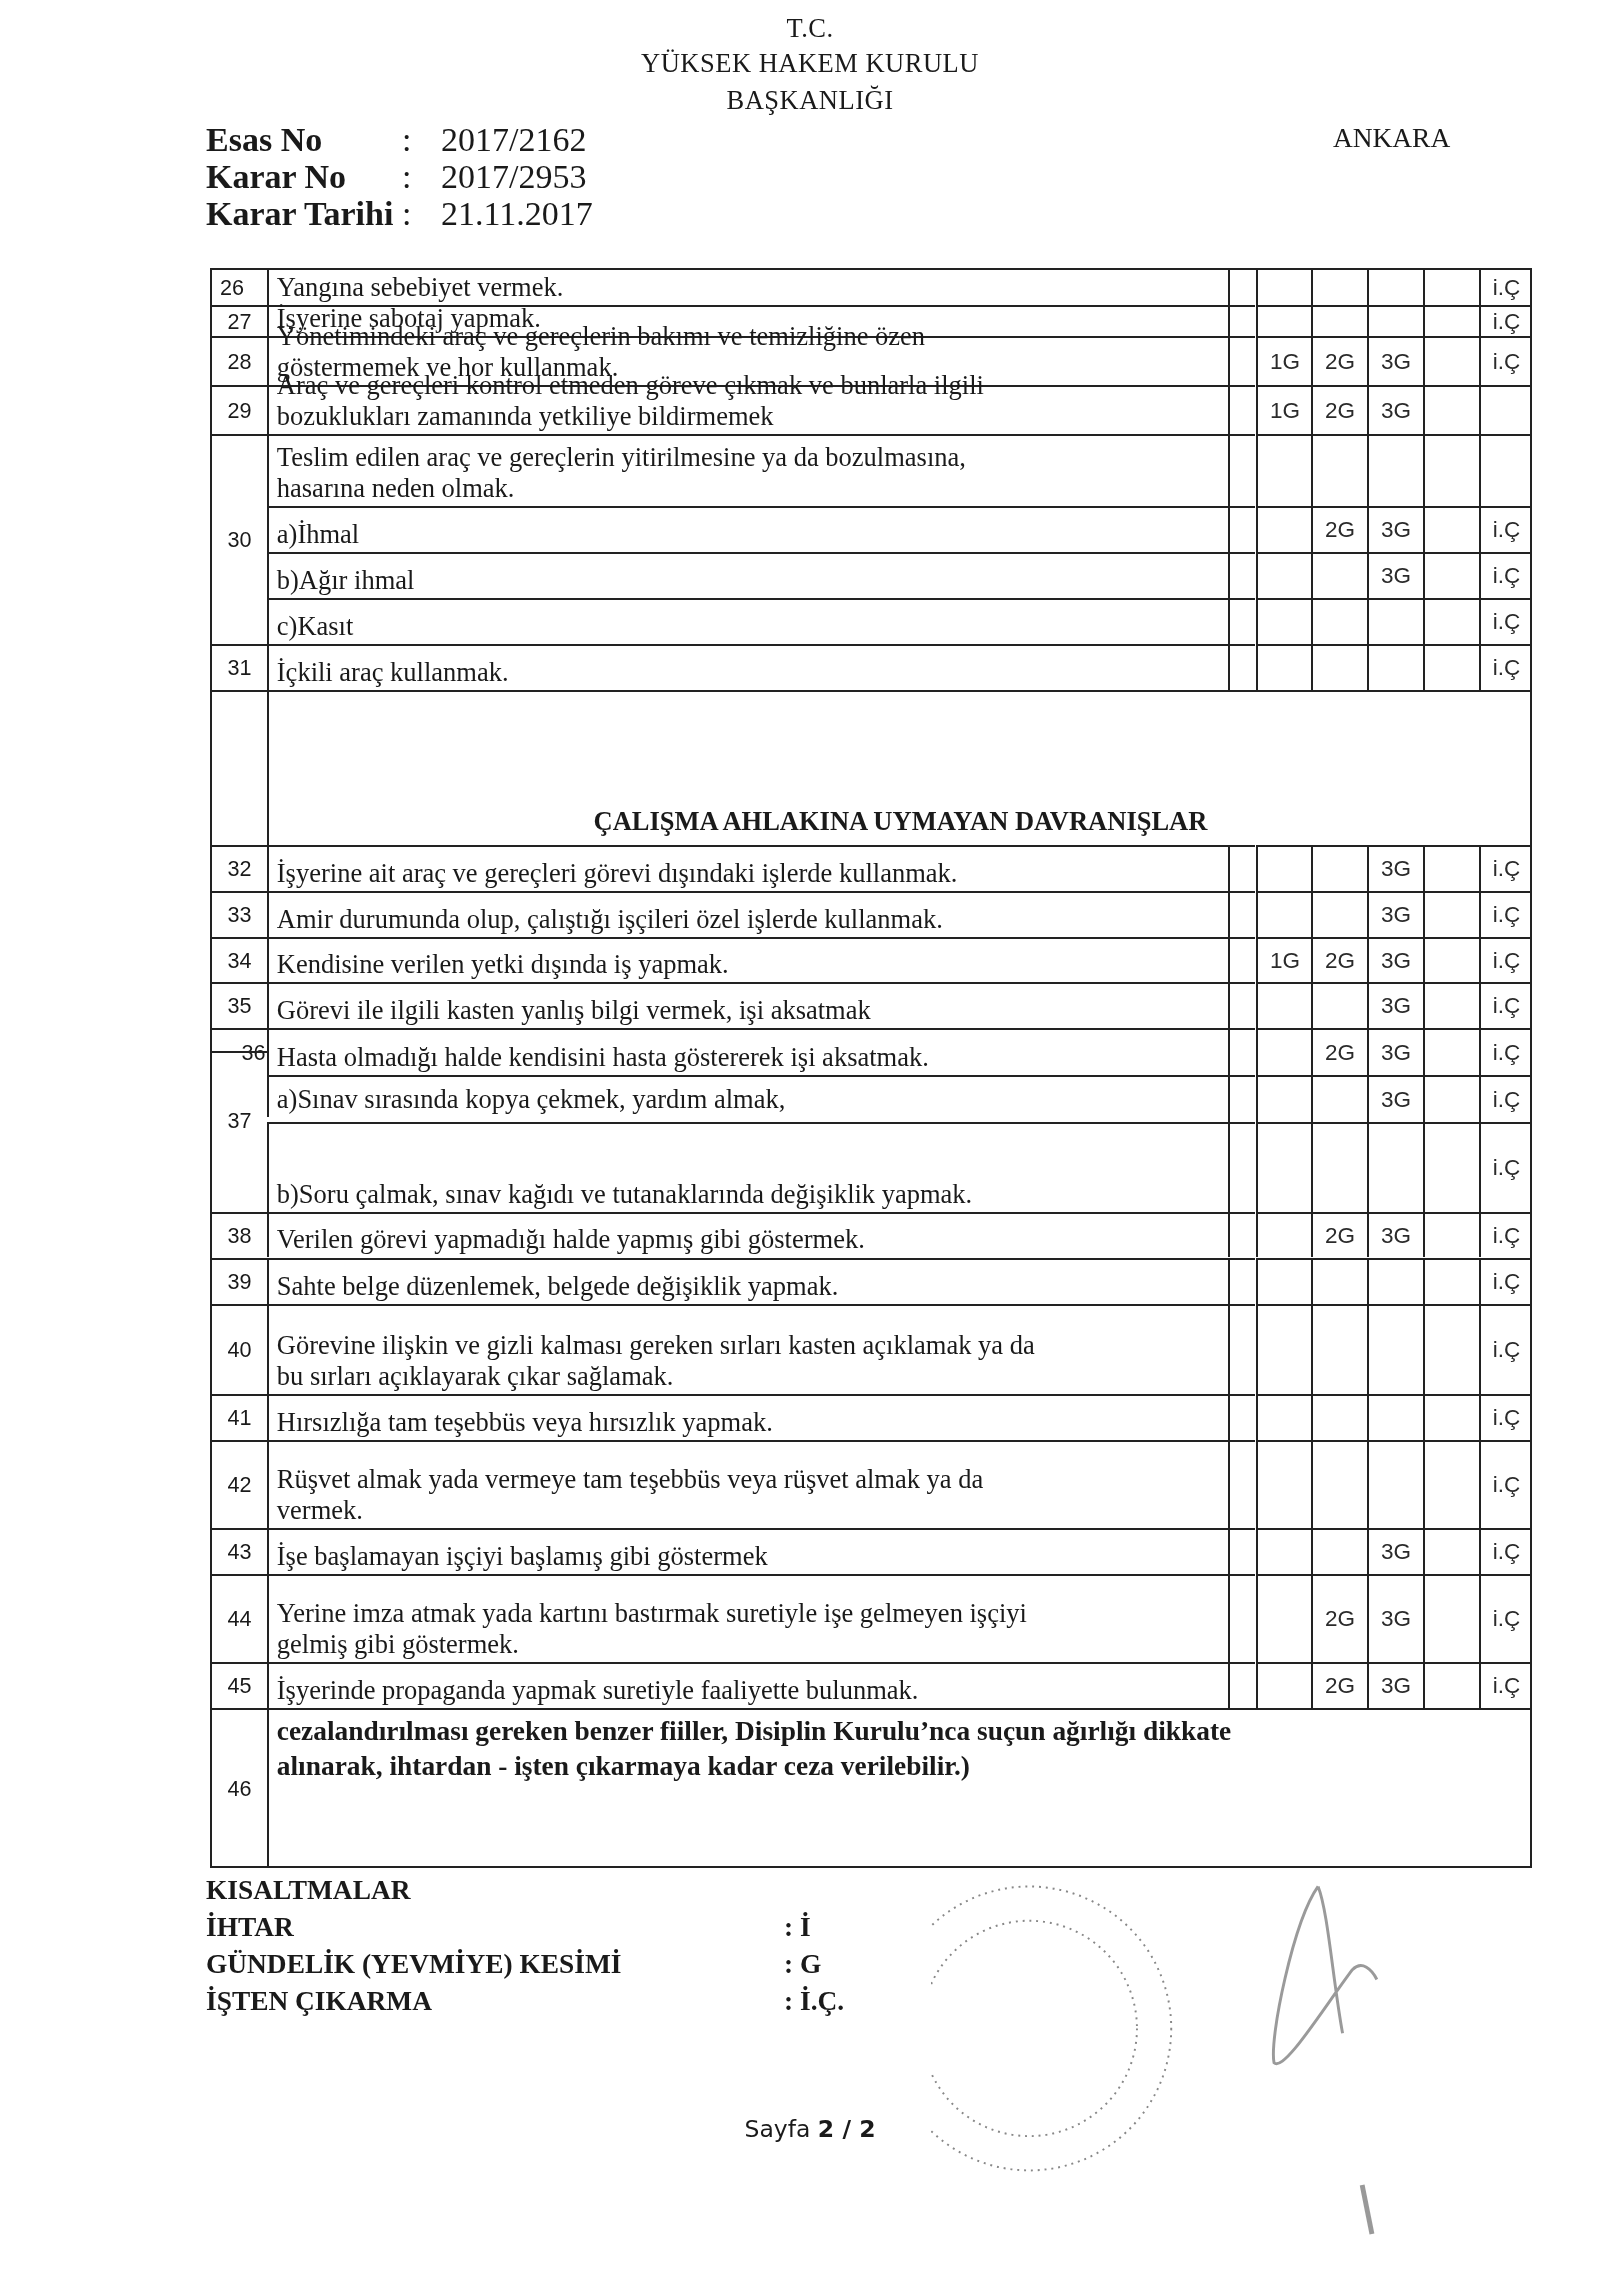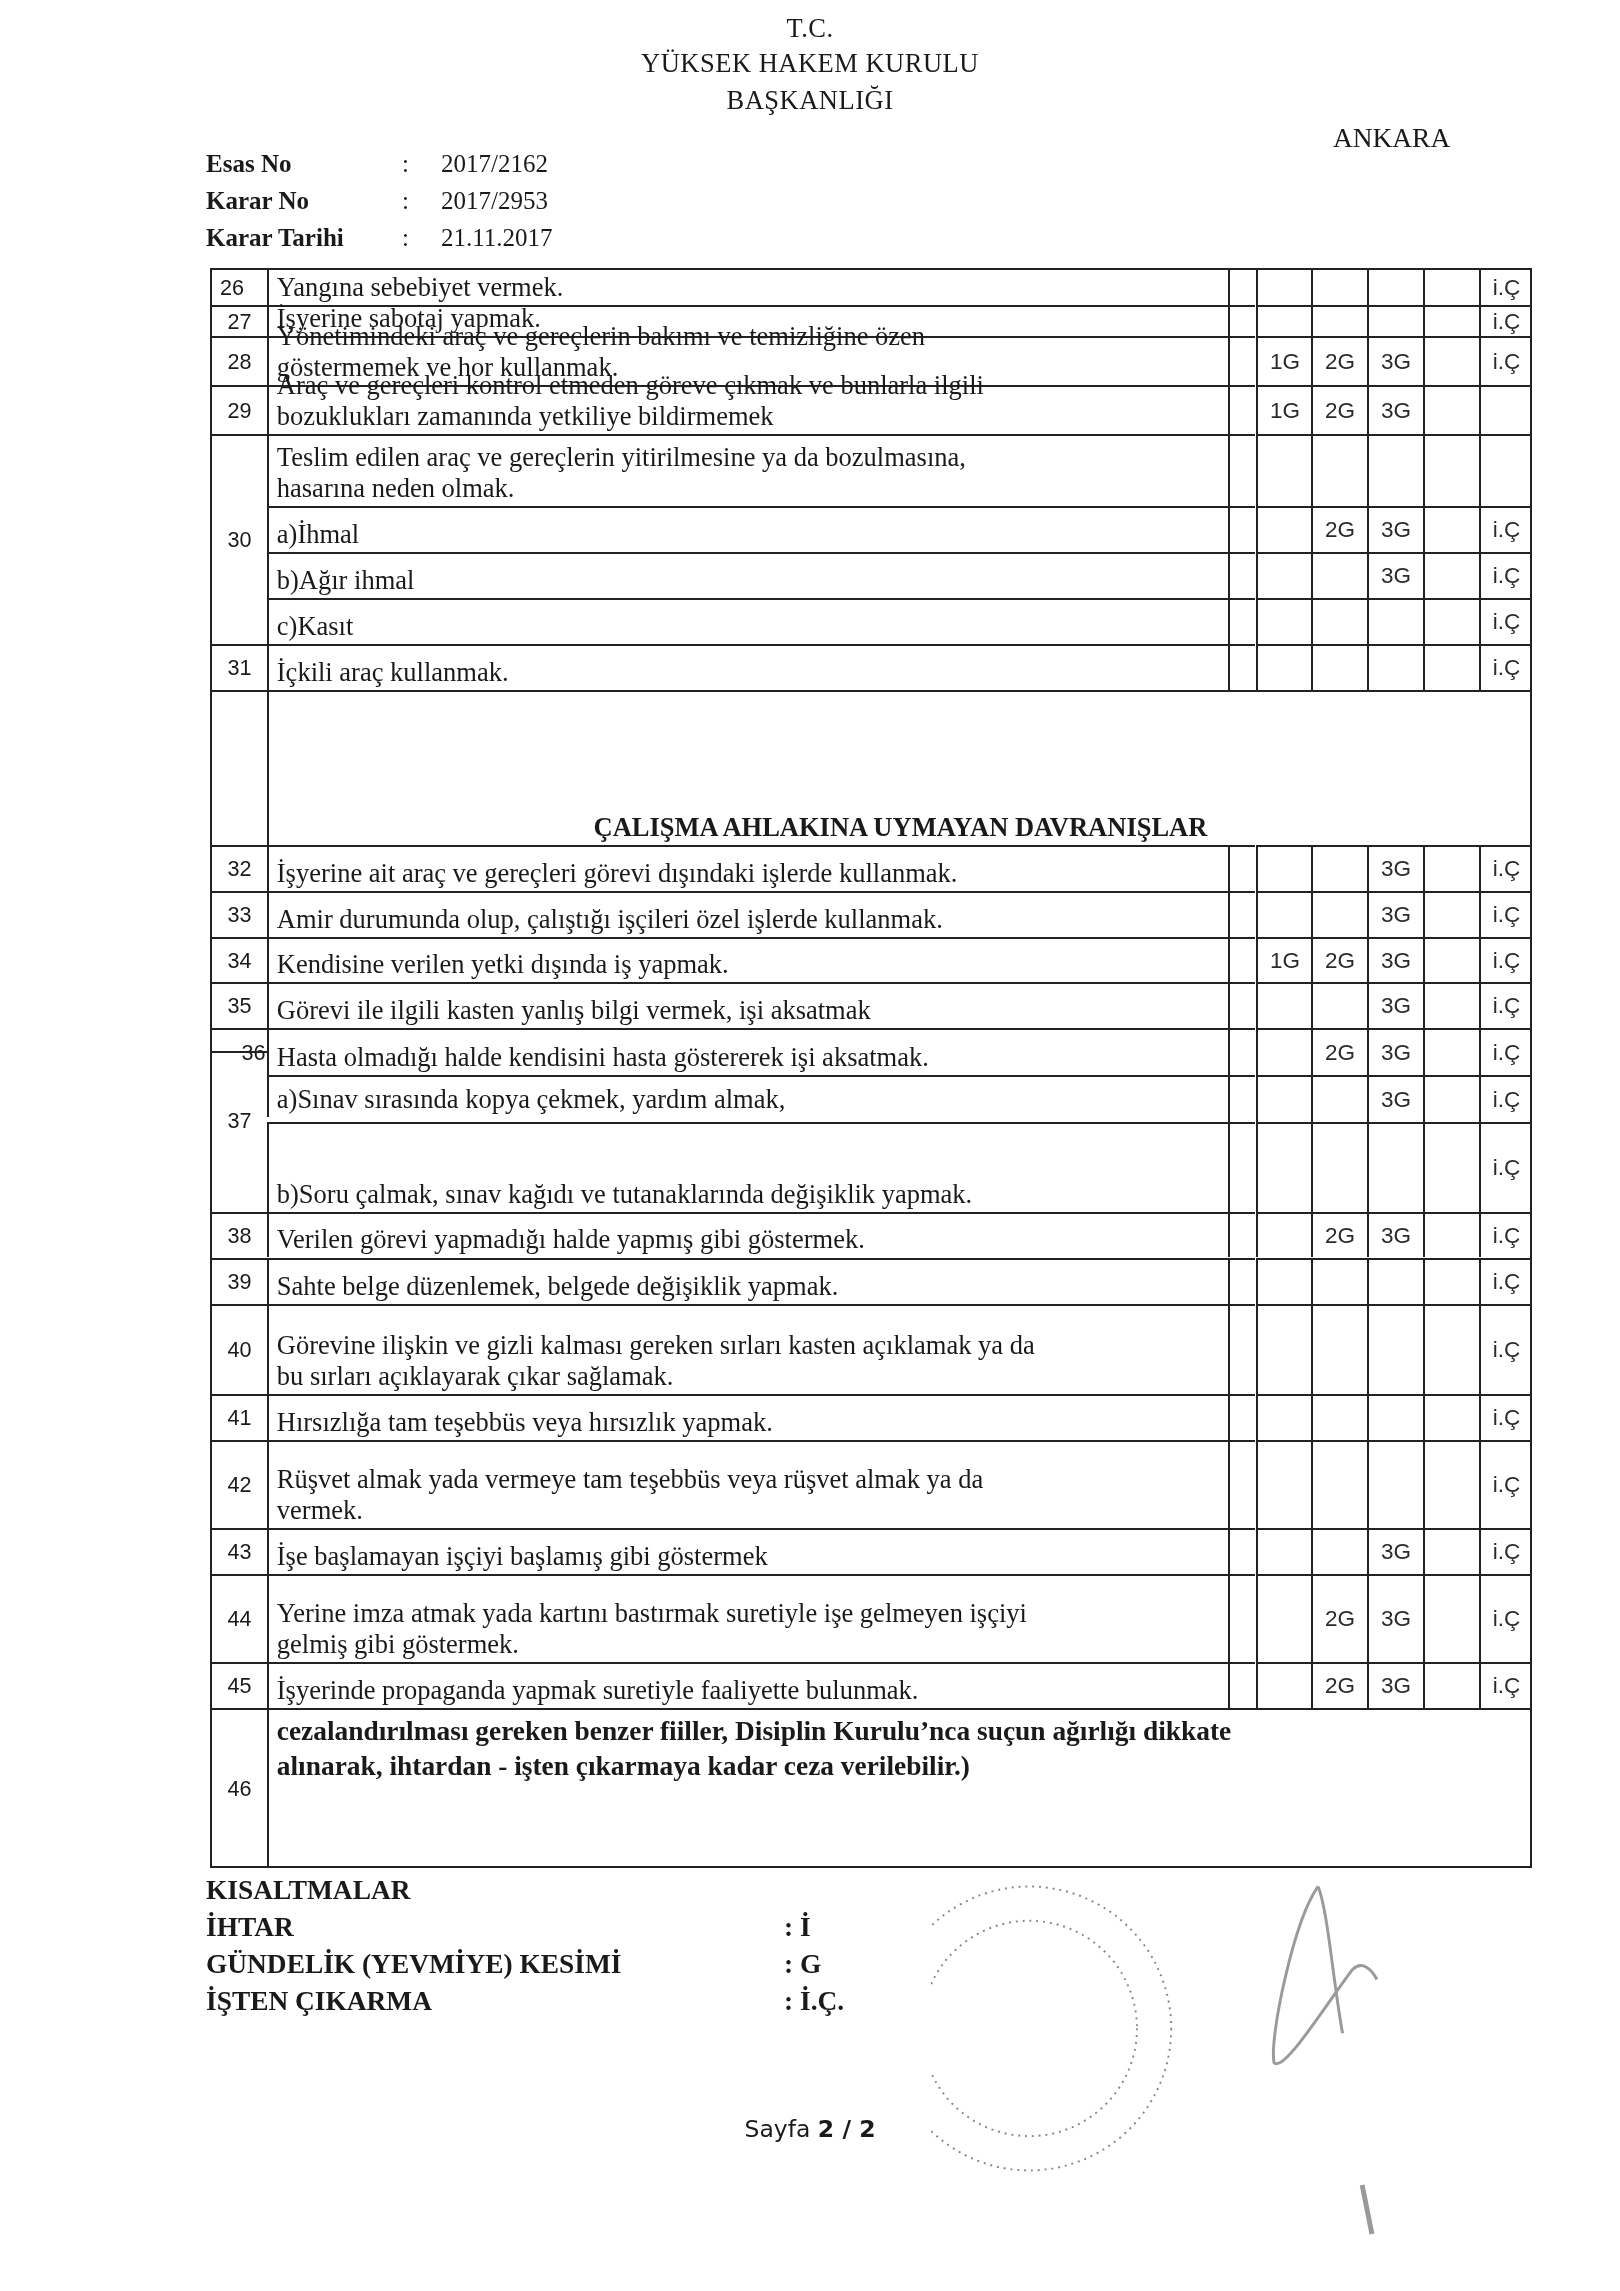--- a/index.html
+++ b/index.html
@@ -1,30 +1,30 @@
 <!DOCTYPE html>
 <html><head>
 <meta charset="utf-8">
 <style>
   html,body{margin:0;padding:0;background:#fff;}
   body{width:1620px;height:2292px;position:relative;overflow:hidden;
        font-family:"Liberation Serif","DejaVu Serif",serif;color:#1a1a1a;}
   .abs{position:absolute;}
   .hdr-title{left:0;width:1620px;text-align:center;font-size:26.5px;line-height:33px;letter-spacing:0.5px;}
-  .meta{left:206px;font-size:25px;line-height:35px;margin-top:24px;}
+  .meta{left:206px;font-size:34px;line-height:35px;}
   .meta .k{display:inline-block;width:196px;font-weight:bold;}
   .meta .c{display:inline-block;width:39px;}
   .city{left:1333px;top:123px;font-size:27.4px;}
   .cell{position:absolute;box-sizing:border-box;border-left:2px solid #222;border-top:2px solid #222;}
   .tborder{position:absolute;left:210px;top:268px;width:1322px;height:1600px;box-sizing:border-box;border:2px solid #222;pointer-events:none;}
   .num{font-family:"Liberation Sans",sans-serif;font-size:21.6px;display:flex;align-items:center;justify-content:center;}
   .desc{font-size:26.5px;line-height:31px;padding:0 7.8px;display:flex;flex-direction:column;justify-content:flex-end;padding-bottom:2px;}
   .desc.b{font-weight:bold;font-size:27.4px;line-height:35px;justify-content:center;}
   .pen{font-family:"Liberation Sans",sans-serif;font-size:22.5px;display:flex;align-items:center;justify-content:center;color:#2b2b2b;}
-  .section{font-weight:bold;font-size:26.5px;display:flex;align-items:flex-end;justify-content:center;padding-bottom:2px;}
+  .section{font-weight:bold;font-size:26.5px;display:flex;align-items:flex-end;justify-content:center;padding-bottom:8px;}
   .legend{left:206px;font-weight:bold;font-size:27.4px;line-height:37px;}
   .legend .row{display:flex;}
   .legend .lk{width:578px;}
   .footer{left:0;width:1620px;top:2115px;text-align:center;font-family:"DejaVu Sans",sans-serif;font-size:23.5px;}
   .footer b{font-weight:bold;}
 </style>
 </head>
 <body>
 
 <div class="abs hdr-title" style="top:11.8px">T.C.</div>

